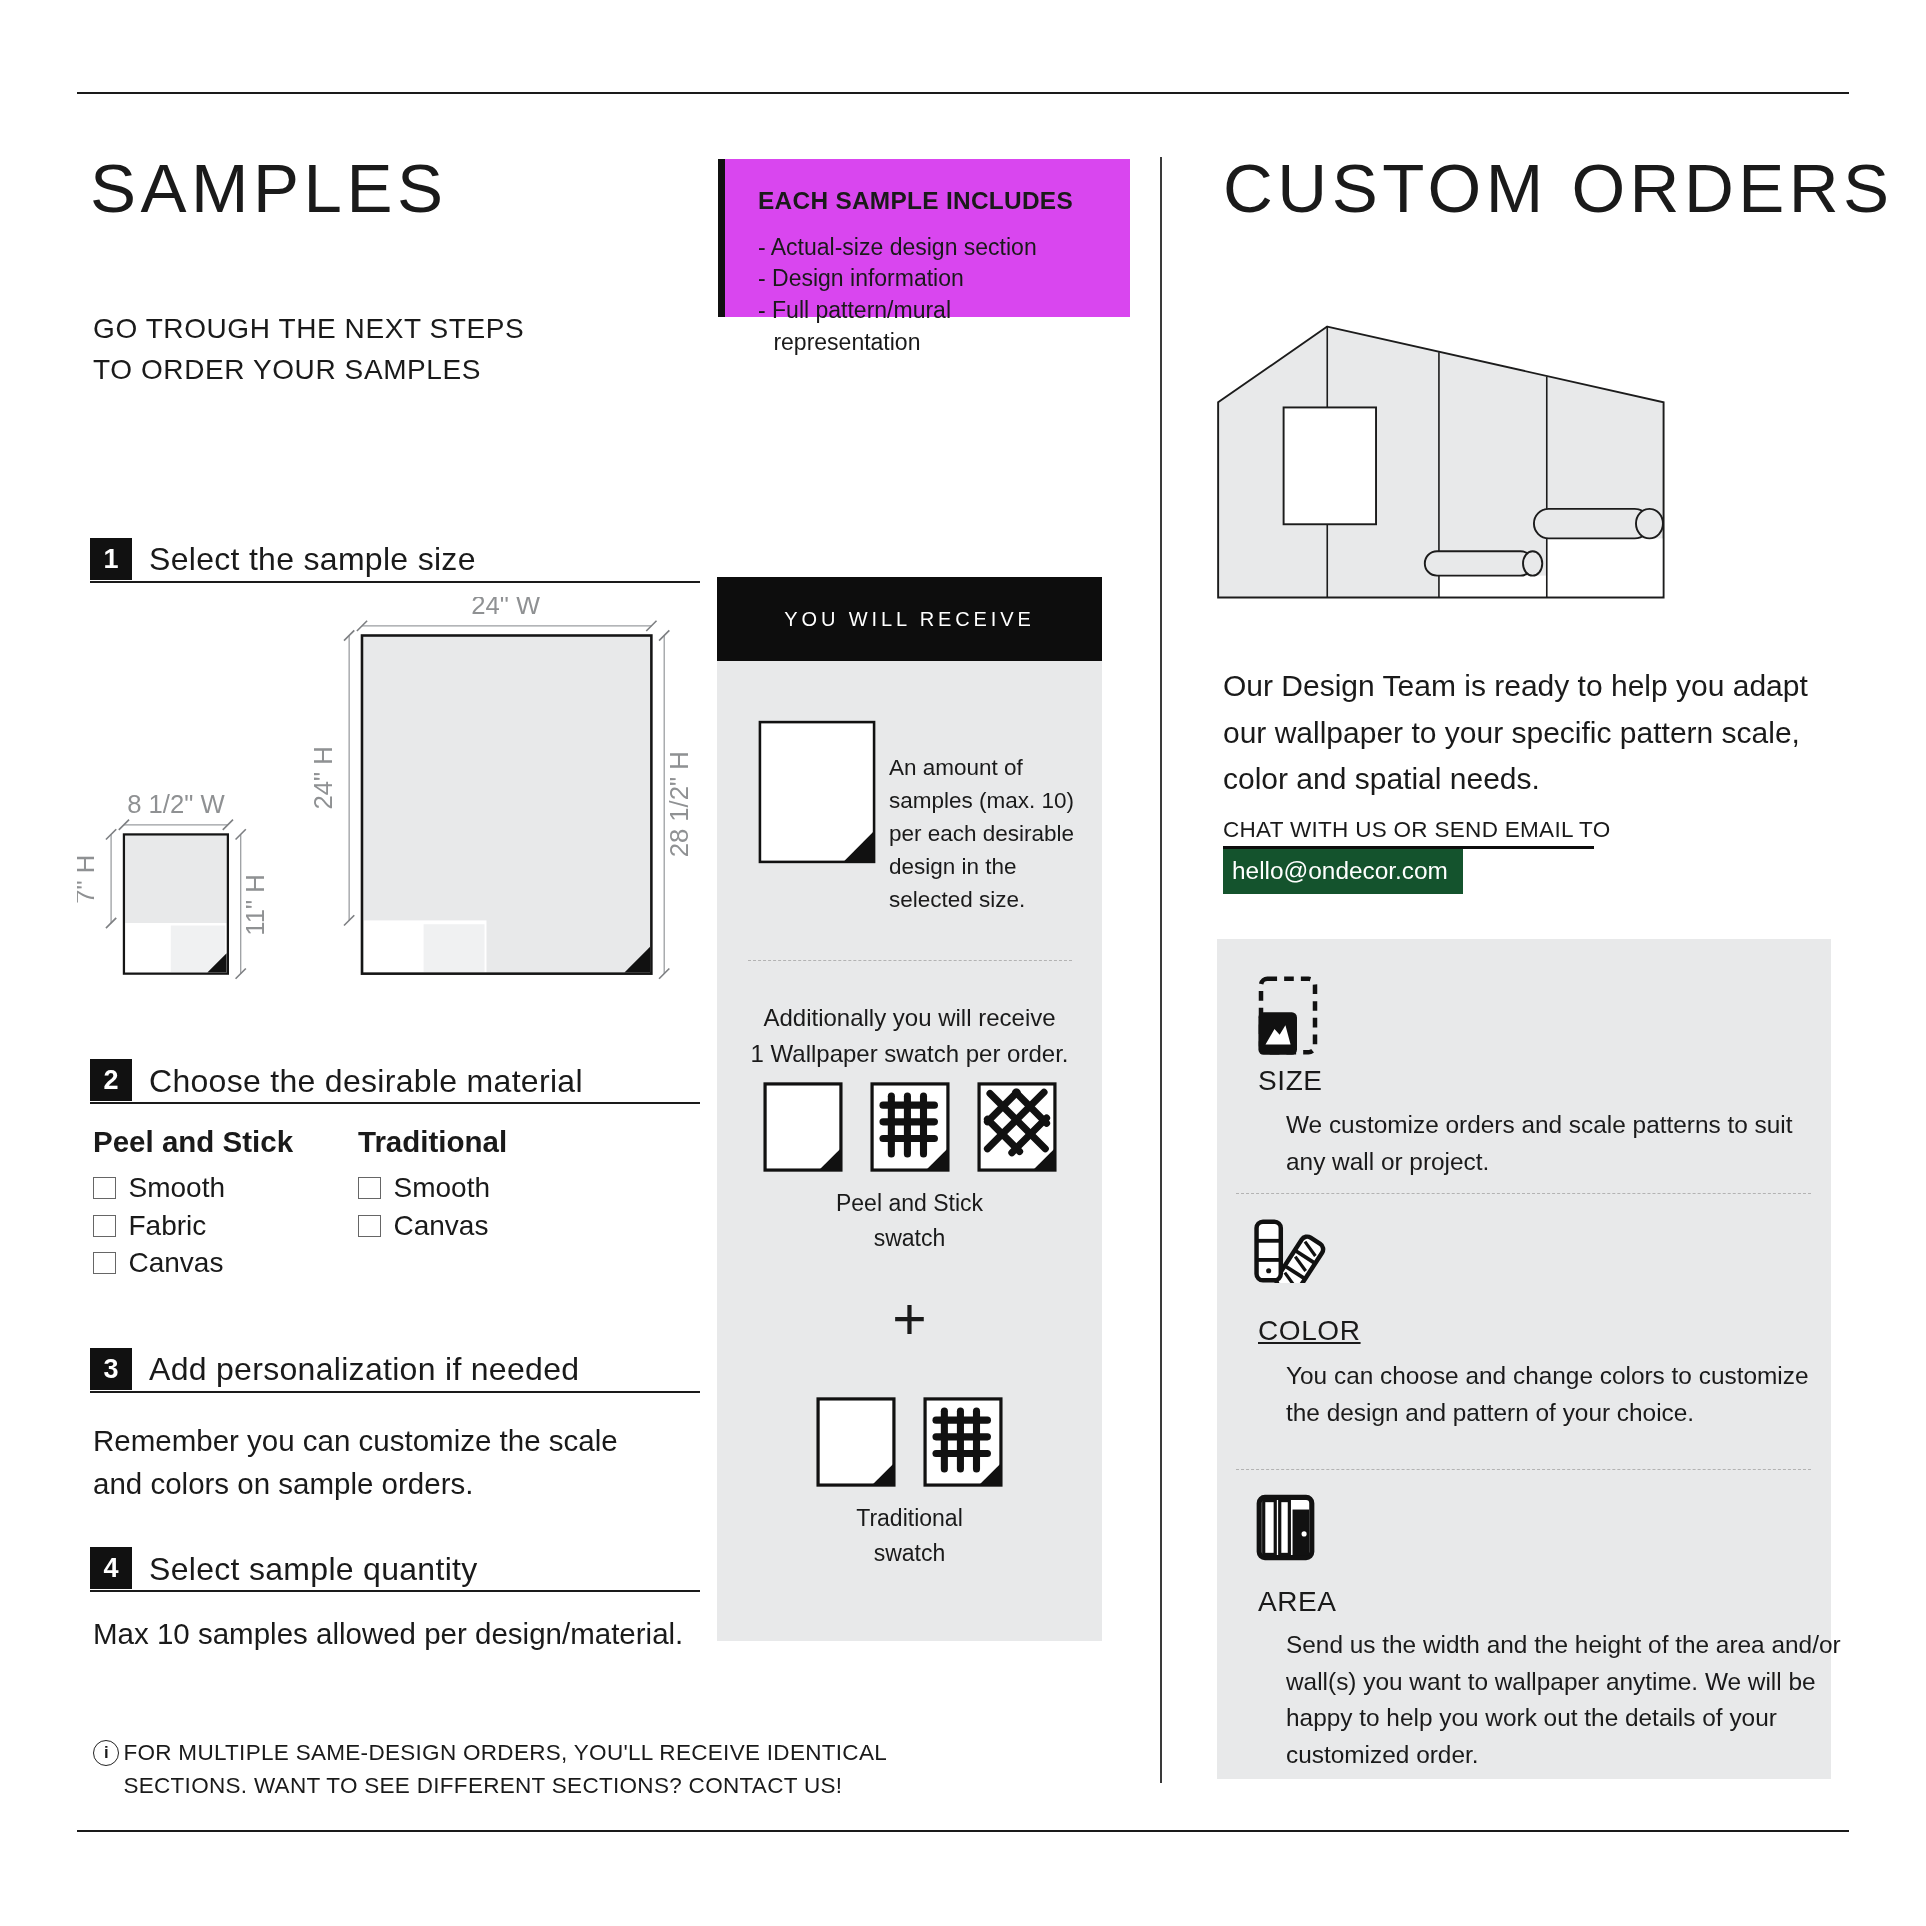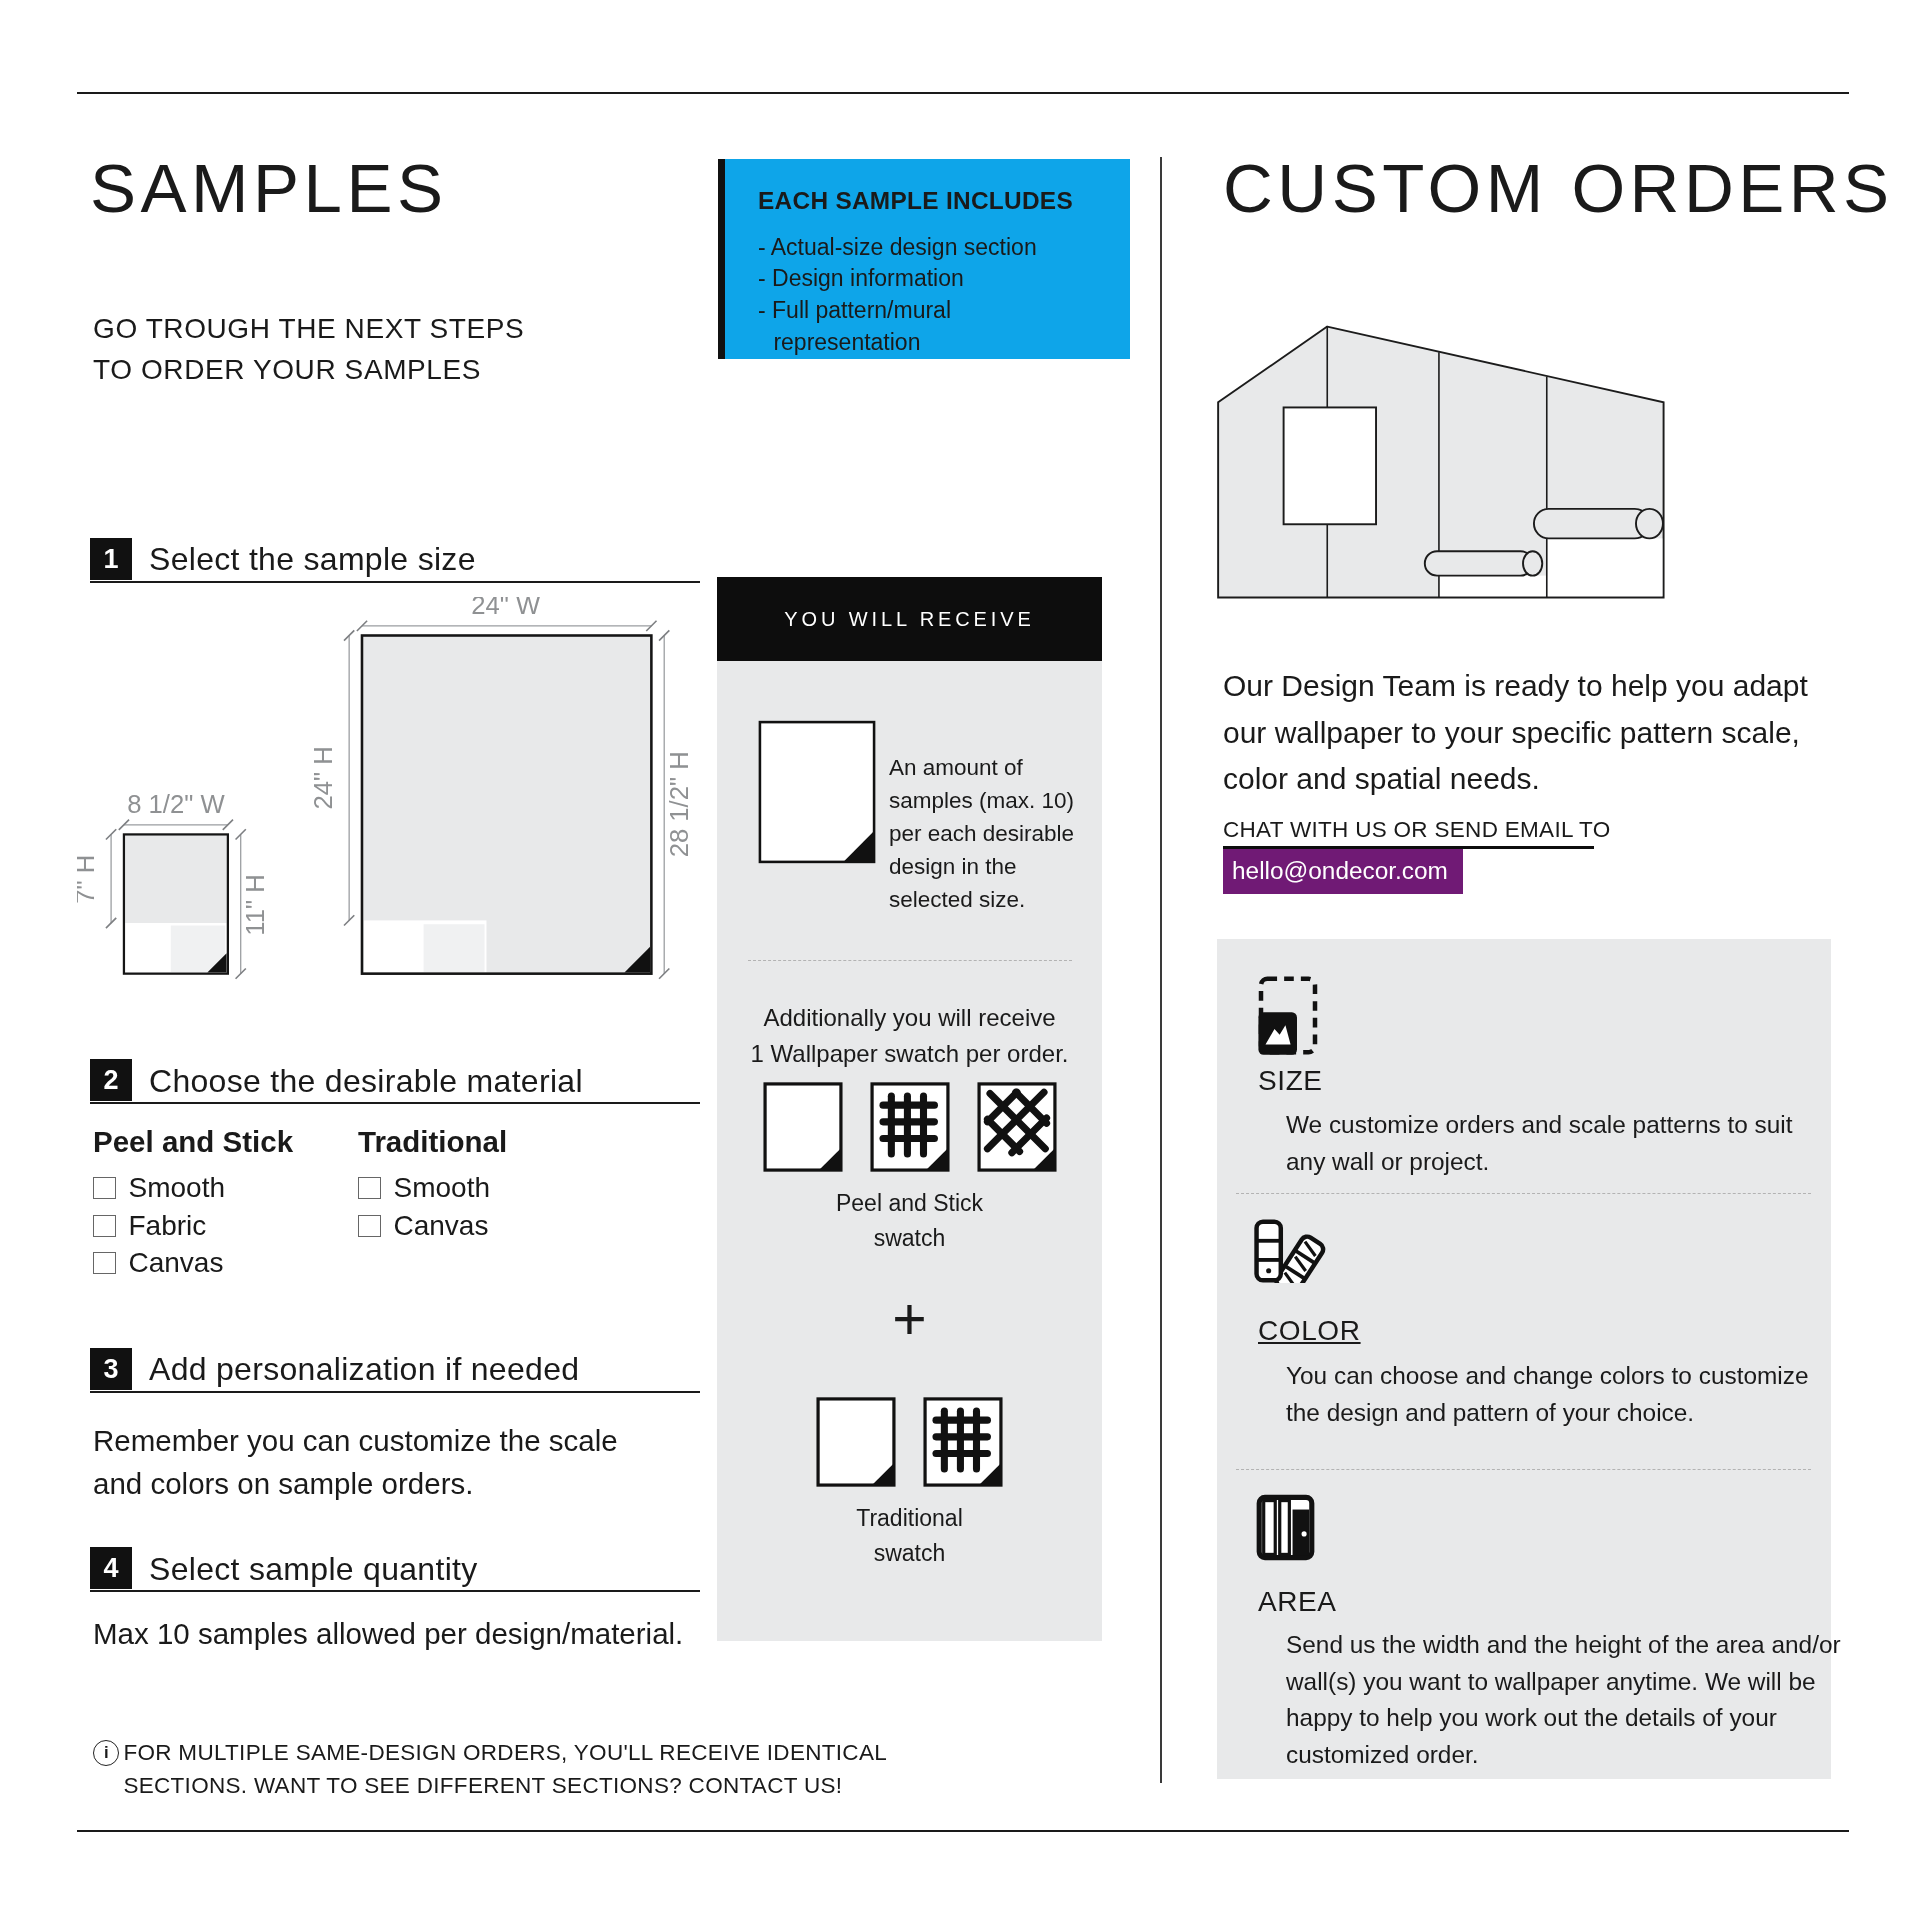--- a/index.html
+++ b/index.html
@@ -4,21 +4,21 @@
 <style>
   html,body{margin:0;padding:0;background:#fff;}
   body{width:1926px;height:1926px;font-family:"Liberation Sans","DejaVu Sans",sans-serif;color:#1a1a1a;}
   #canvas{position:relative;width:1926px;height:1926px;background:#ffffff;overflow:hidden;}
   .abs{position:absolute;}
   .rule{position:absolute;height:1.9px;background:#1a1a1a;}
   .display-title{font-size:69px;font-weight:300;letter-spacing:4.5px;white-space:nowrap;}
   .subtitle{font-size:28px;font-weight:400;letter-spacing:0.6px;line-height:1.45;}
   .subtitle span{display:block;}
   
-  .includes-box{position:absolute;left:718px;top:159px;width:412px;height:200px;background:#0ea5e9;border-left:7.7px solid #111;box-sizing:border-box;padding:28px 26px 8px 33px;}
+  .includes-box{position:absolute;left:718px;top:159px;width:412px;height:158px;background:#d946ef;border-left:7.7px solid #111;box-sizing:border-box;padding:28px 26px 8px 33px;}
   .includes-title{font-size:24.4px;font-weight:700;letter-spacing:0.3px;margin-bottom:16.7px;}
   .includes-item{font-size:23px;font-weight:400;line-height:1.38;padding-left:15.4px;text-indent:-15.4px;}
   
   .step-num{position:absolute;width:42px;height:42px;background:#111;color:#fff;font-size:27px;font-weight:700;display:flex;align-items:center;justify-content:center;}
   .step-label{position:absolute;font-size:32px;font-weight:300;letter-spacing:0.3px;white-space:nowrap;}
   
   .mat-title{position:absolute;font-size:29.5px;font-weight:700;}
   .mat-opt{position:absolute;font-size:28px;font-weight:300;display:flex;align-items:center;}
   .checkbox{display:inline-block;width:20.5px;height:20.5px;border:1.9px solid #666;margin-right:13px;background:#fff;}
   .body-text{font-size:29.5px;font-weight:300;line-height:1.45;}
@@ -37,21 +37,21 @@
   .centered-note span{display:block;}
   .swatch-row{position:absolute;left:0;width:100%;display:flex;justify-content:center;gap:27px;}
   .swatch-caption{position:absolute;left:0;width:100%;text-align:center;font-size:23px;line-height:1.5;}
   .swatch-caption span{display:block;}
   .plus-sign{position:absolute;left:0;top:629px;width:100%;text-align:center;font-size:59px;font-weight:200;line-height:1;}
   
   .divider-v{position:absolute;left:1160px;top:157px;width:1.9px;height:1626px;background:#3a3a3a;}
   .intro-par{position:absolute;left:1223px;top:663px;width:597px;font-size:30px;font-weight:300;line-height:1.55;}
   .chat-label{position:absolute;left:1223px;top:817px;font-size:22.5px;font-weight:400;letter-spacing:0.3px;}
   .email-topline{position:absolute;left:1223px;top:846px;width:371px;height:2.6px;background:#0d0d0d;}
-  .email-chip{position:absolute;left:1223px;top:849px;background:#701a75;color:#fff;font-size:24.4px;padding:7.7px 15.4px 9px 9px;}
+  .email-chip{position:absolute;left:1223px;top:849px;background:#14532d;color:#fff;font-size:24.4px;padding:7.7px 15.4px 9px 9px;}
   .custom-panel{position:absolute;left:1217px;top:939px;width:614px;height:840px;background:#e8e9ea;}
   .feat-title{position:absolute;left:41px;font-size:28px;font-weight:400;letter-spacing:0.6px;}
   .feat-text{position:absolute;left:41px;font-size:24.4px;font-weight:400;line-height:1.5;margin-left:28px;}
   svg text{font-family:"Liberation Sans","DejaVu Sans",sans-serif;}
 </style>
 </head>
 <body>
 
 <div id="canvas">
 

